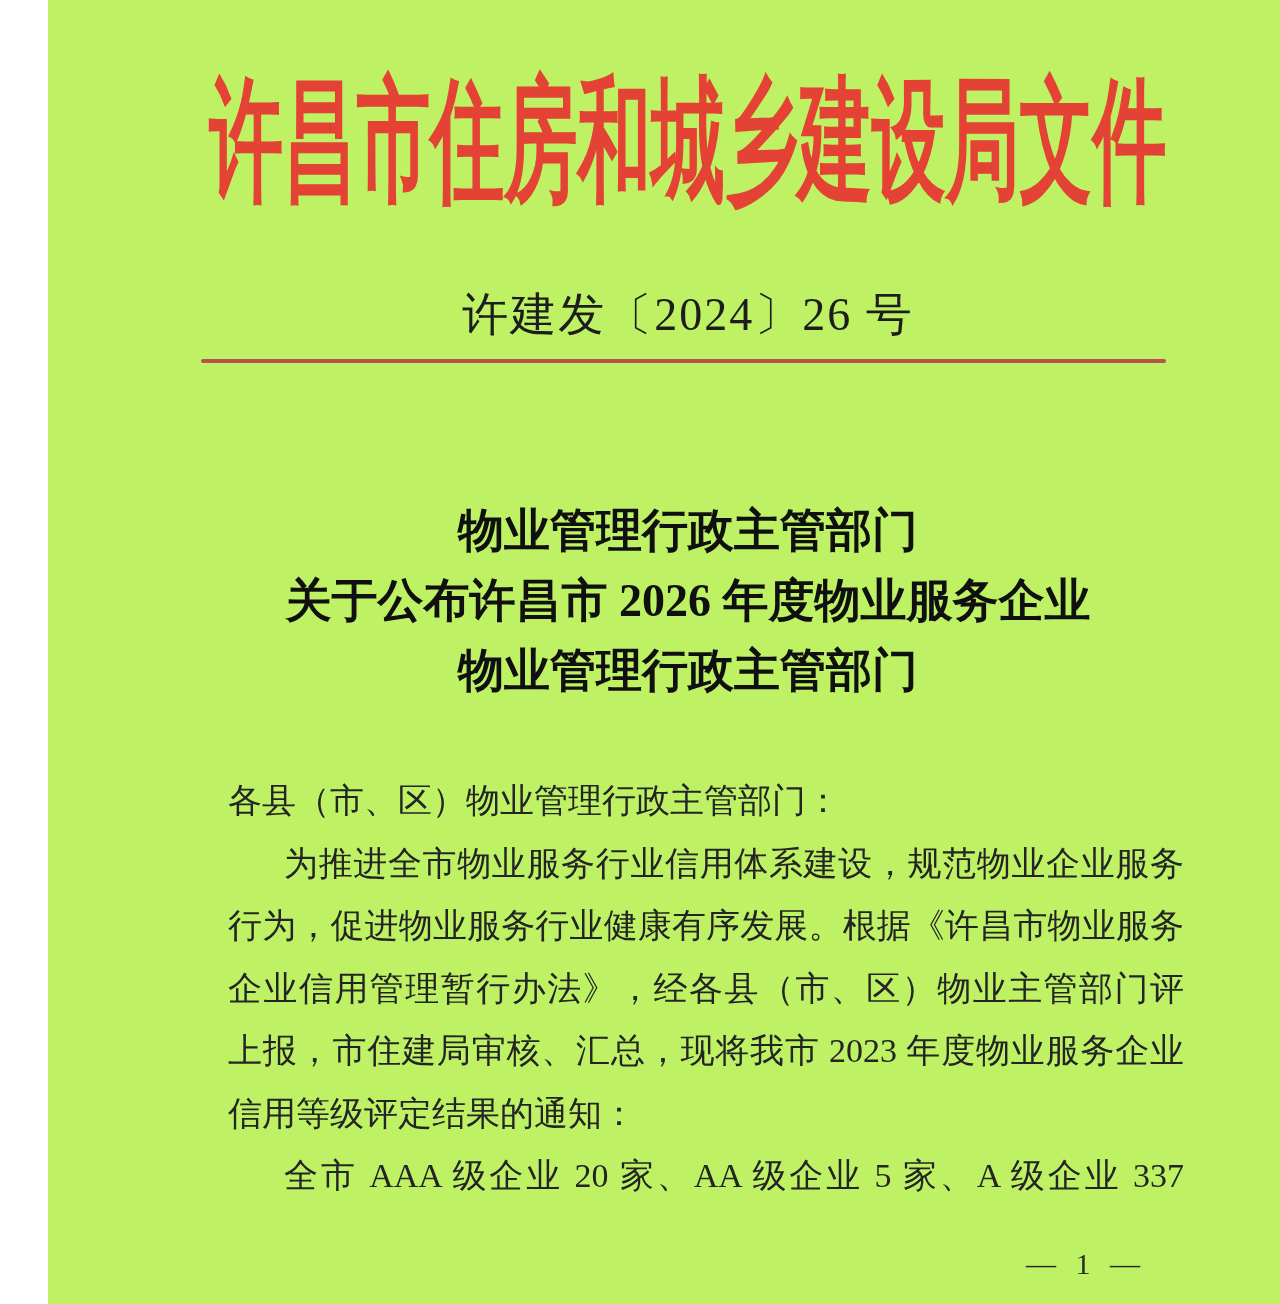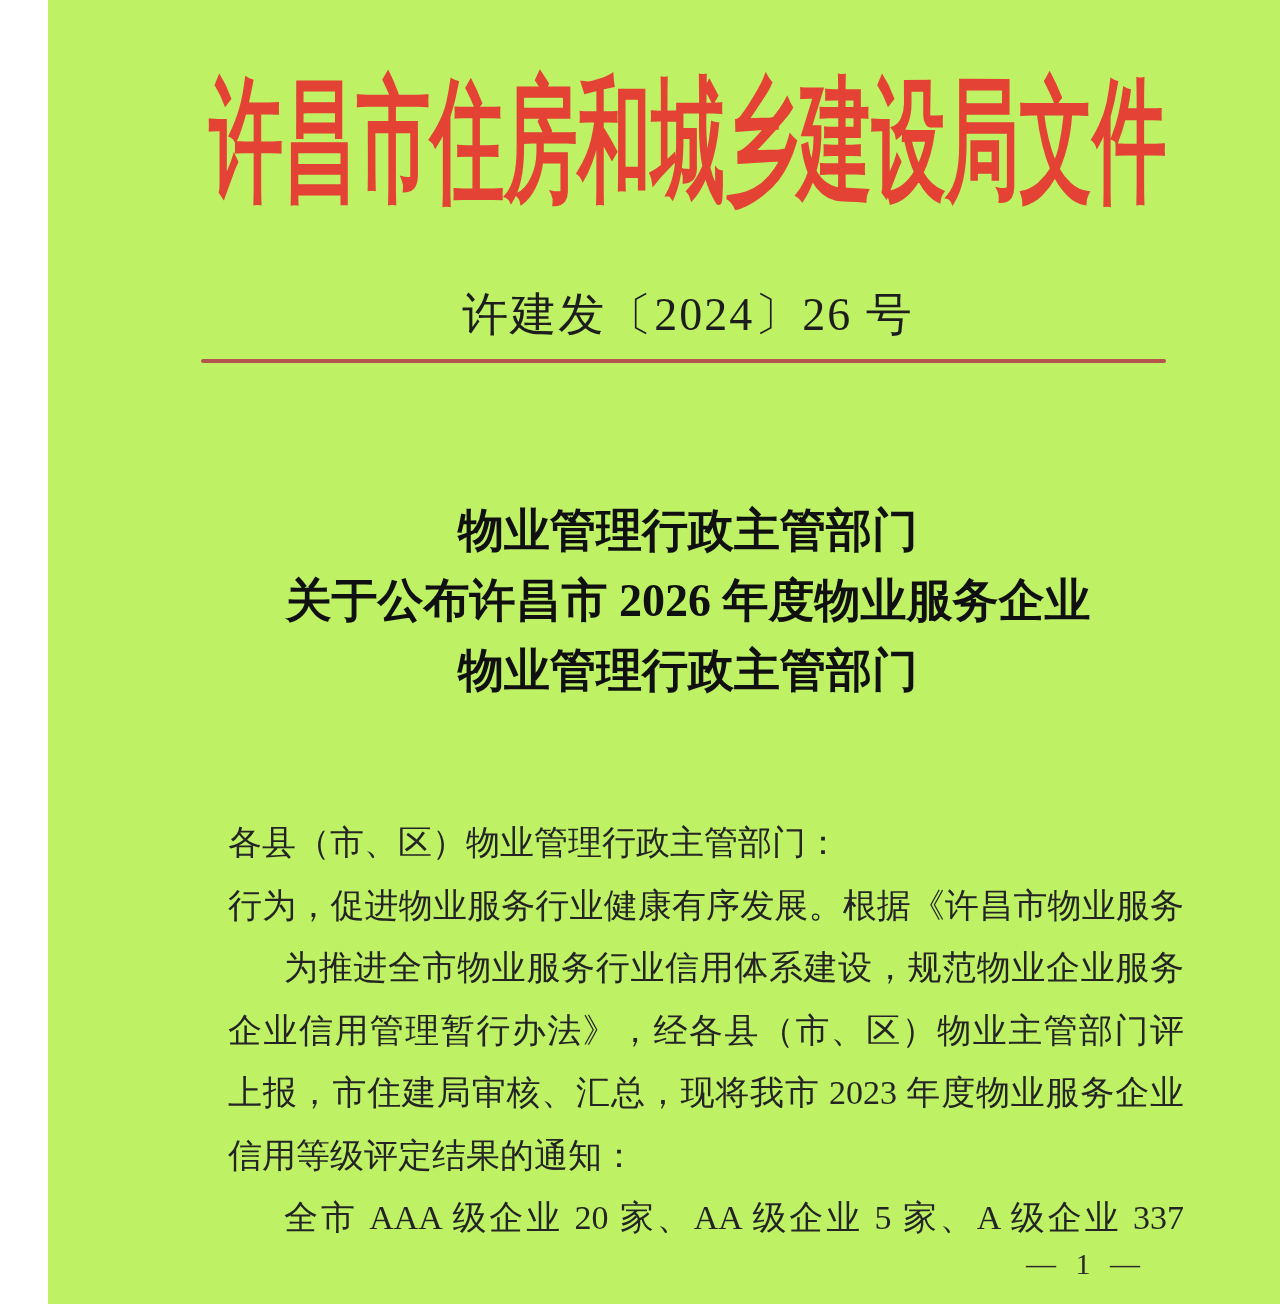--- a/index.html
+++ b/index.html
@@ -67,21 +67,21 @@
     width: 100%;
     text-align: center;
     font-weight: bold;
     font-size: 46px;
     line-height: 70px;
     color: #101010;
   }
   
   .doc-body {
     position: absolute;
-    top: 812px;
+    top: 770px;
     left: 180px;
     width: 956px;
     font-size: 34px;
     line-height: 62.5px;
     color: var(--text-ink, #242424);
   }
   .body-line {
     height: 62.5px;
     white-space: nowrap;
   }
@@ -125,22 +125,22 @@
   <div class="red-divider"></div>
 
   <div class="doc-title">
     <div class="title-line">物业管理行政主管部门</div>
     <div class="title-line">关于公布许昌市 2026 年度物业服务企业</div>
     <div class="title-line">物业管理行政主管部门</div>
   </div>
 
   <div class="doc-body">
     <div class="body-line left">各县（市、区）物业管理行政主管部门：</div>
+    <div class="body-line just indent">为推进全市物业服务行业信用体系建设，规范物业企业服务</div>
     <div class="body-line just">行为，促进物业服务行业健康有序发展。根据《许昌市物业服务</div>
-    <div class="body-line just indent">为推进全市物业服务行业信用体系建设，规范物业企业服务</div>
     <div class="body-line just">企业信用管理暂行办法》，经各县（市、区）物业主管部门评定、</div>
     <div class="body-line just">上报，市住建局审核、汇总，现将我市 2023 年度物业服务企业信</div>
     <div class="body-line left">信用等级评定结果的通知：</div>
     <div class="body-line just indent">全市 AAA 级企业 20 家、AA 级企业 5 家、A 级企业 337 家、</div>
   </div>
 
   <div class="page-number">— 1 —</div>
 
 </div>
 

